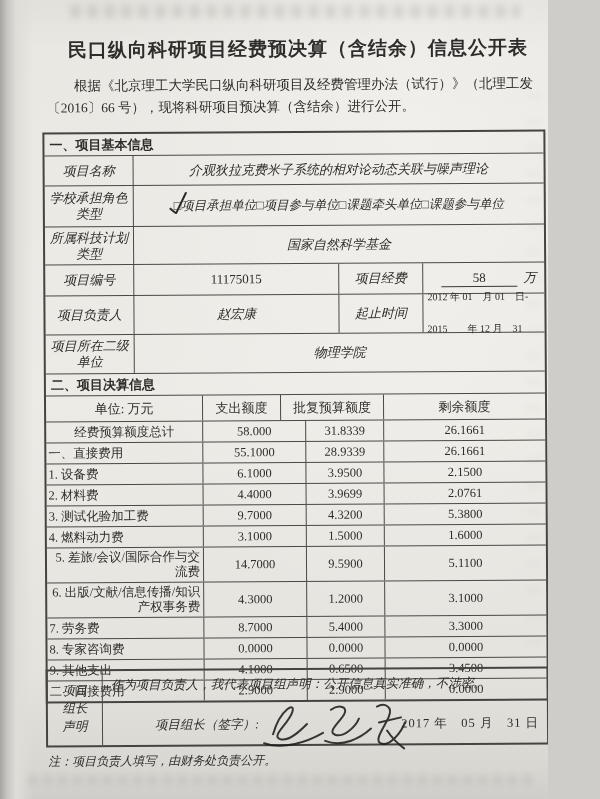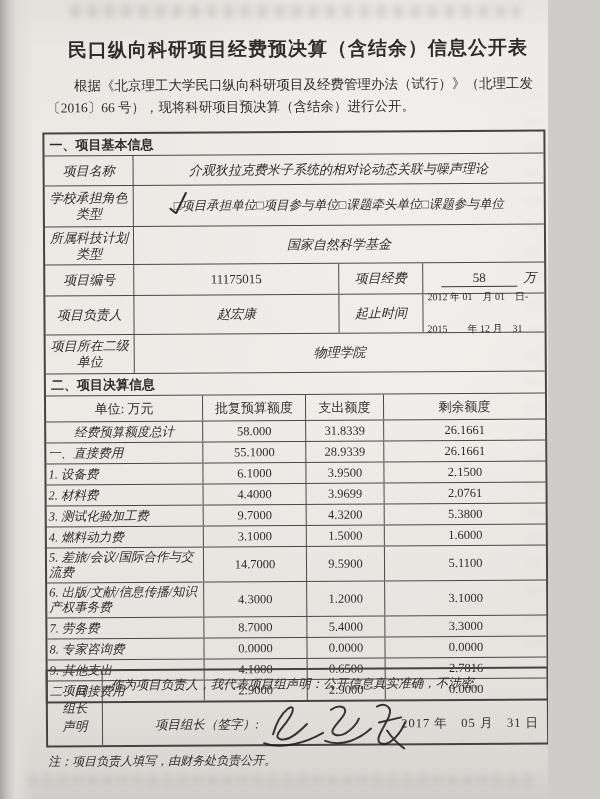--- a/index.html
+++ b/index.html
@@ -76,21 +76,21 @@
   .fc{display:flex;align-items:center;box-sizing:border-box;padding:0 3px;
     justify-content:center;text-align:center;font-size:12.5px;line-height:15px;}
   .fc:nth-child(2),.fc:nth-child(3),.fc:nth-child(4){border-left:1px solid #4a4946;}
   .c-label{width:156px;flex:none;justify-content:flex-start;text-align:left;padding-left:2px;}
   .c-label.center{justify-content:center;text-align:center;padding-left:3px;}
   .c-budget{width:103px;flex:none;}
   .c-spent{width:78px;flex:none;}
   .c-remaining{flex:1;}
   .frow{height:20px;}
   .frow.tall{height:34px;}
-  .frow .c-label{font-style:italic;}
+  .frow .c-label{text-align:right;}
   .fa-colheader .fc{font-size:13px;}
 
   .decl-box{position:absolute;top:668px;left:44px;width:503px;height:78px;
     border:2px solid #454441;box-sizing:border-box;display:flex;font-size:12.5px;}
   .decl-label{width:54px;flex:none;border-right:1px solid #4a4946;display:flex;flex-direction:column;
     align-items:center;justify-content:center;gap:4px;line-height:14px;}
   .decl-body{flex:1;position:relative;padding:5px 6px 0 8px;}
   .decl-statement{line-height:18px;}
   .sign-row{position:absolute;left:0;right:0;top:32px;height:44px;}
   .sign-label{position:absolute;left:52px;top:14px;}
@@ -177,22 +177,22 @@
         </div>
         <div class="cell flex1 bl kai">物理学院</div>
       </div>
 
       <div class="row">
         <div class="sec">二、项目决算信息</div>
       </div>
 
       <div class="fa-colheader">
         <div class="fc c-label center">单位: 万元</div>
+        <div class="fc c-spent">支出额度</div>
         <div class="fc c-budget">批复预算额度</div>
-        <div class="fc c-spent">支出额度</div>
         <div class="fc c-remaining">剩余额度</div>
       </div>
 
       <div>
           <div class="frow">
             <div class="fc c-label center">经费预算额度总计</div>
             <div class="fc c-budget">58.000</div>
             <div class="fc c-spent">31.8339</div>
             <div class="fc c-remaining">26.1661</div>
           </div>
@@ -247,21 +247,21 @@
           <div class="frow">
             <div class="fc c-label">8. 专家咨询费</div>
             <div class="fc c-budget">0.0000</div>
             <div class="fc c-spent">0.0000</div>
             <div class="fc c-remaining">0.0000</div>
           </div>
           <div class="frow">
             <div class="fc c-label">9. 其他支出</div>
             <div class="fc c-budget">4.1000</div>
             <div class="fc c-spent">0.6500</div>
-            <div class="fc c-remaining">2.7816</div>
+            <div class="fc c-remaining">3.4500</div>
           </div>
           <div class="frow">
             <div class="fc c-label">二、间接费用</div>
             <div class="fc c-budget">2.9000</div>
             <div class="fc c-spent">2.9000</div>
             <div class="fc c-remaining">0.0000</div>
           </div>
         </div>
 
     </div>

